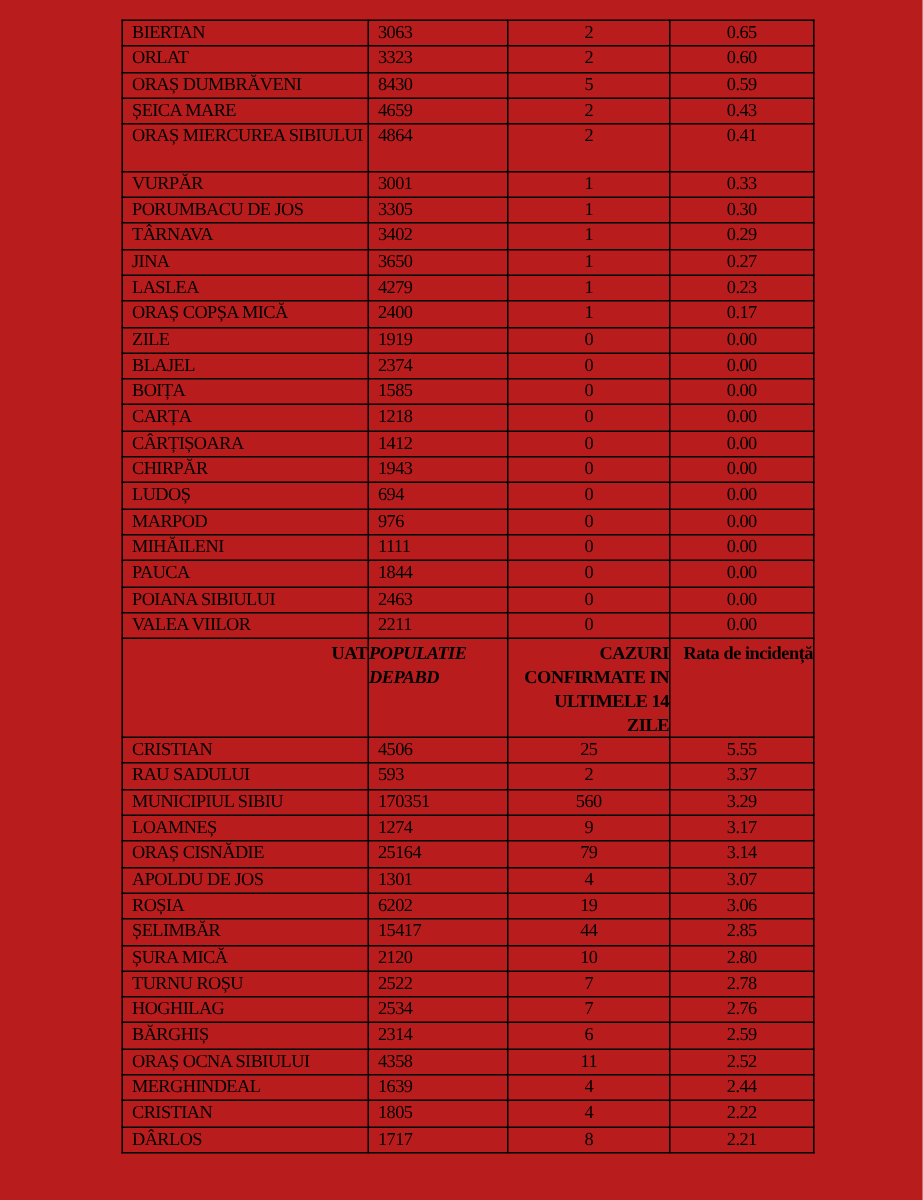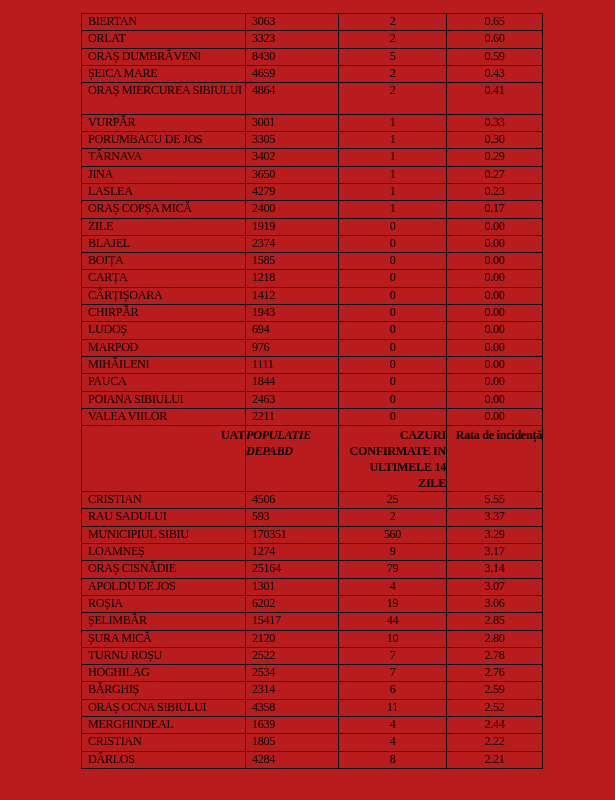--- a/index.html
+++ b/index.html
@@ -314,19 +314,19 @@
           <td class="center">2.44</td>
         </tr>
         <tr>
           <td>CRISTIAN</td>
           <td>1805</td>
           <td class="center">4</td>
           <td class="center">2.22</td>
         </tr>
         <tr>
           <td>DÂRLOS</td>
-          <td>4284</td>
+          <td>1717</td>
           <td class="center">8</td>
           <td class="center">2.21</td>
         </tr>
       </tbody>
   </table>
 </div>
 
 </body></html>

